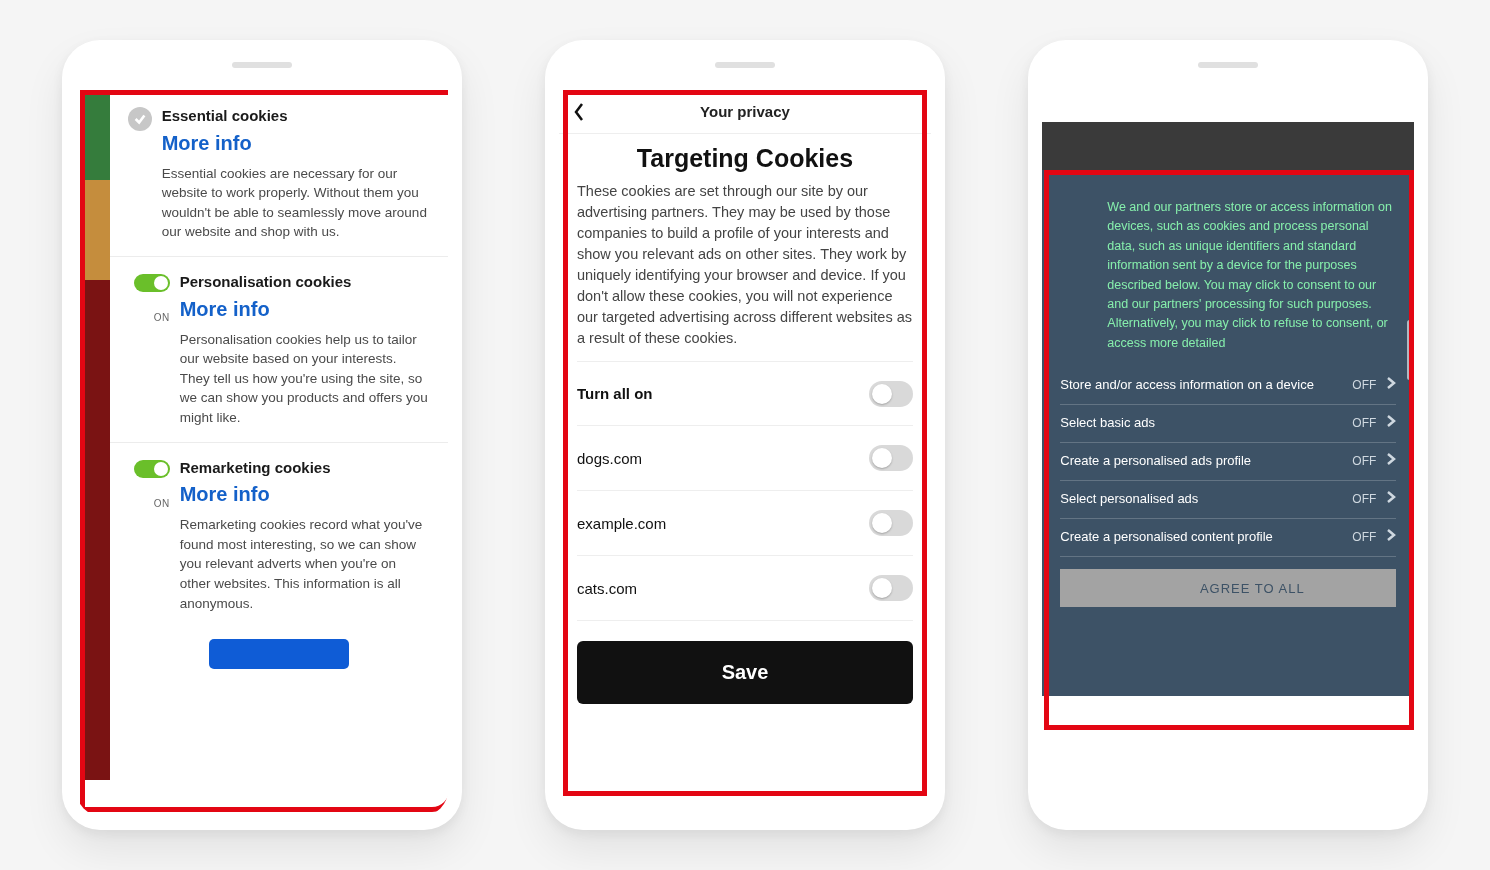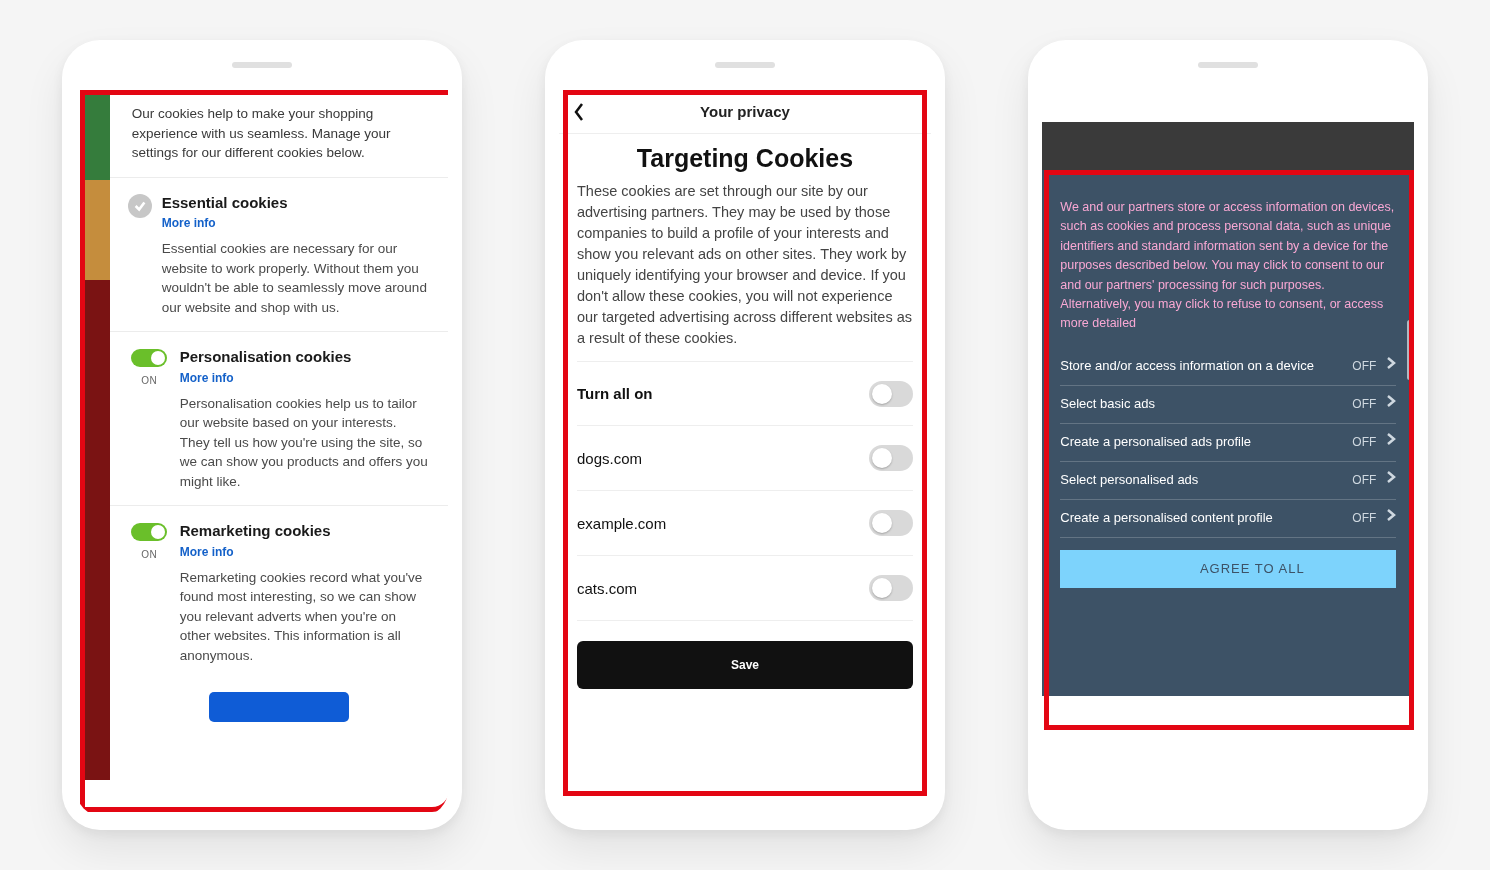--- a/index.html
+++ b/index.html
@@ -76,32 +76,32 @@
   .p1-sec-head {
     display:flex; align-items:flex-start; gap:10px;
   }
   .p1-check {
     width:24px; height:24px; border-radius:50%; background:#c7c7c7;
     display:flex; align-items:center; justify-content:center; flex-shrink:0;
     margin-top:2px;
   }
   .p1-check svg { width:14px; height:14px; stroke:#fff; stroke-width:3; fill:none; }
   .p1-toggle-col {
-    width:42px; flex-shrink:0; display:flex; flex-direction:column; align-items:center; gap:4px;
+    width:42px; flex-shrink:0; display:flex; flex-direction:column; align-items:flex-end; gap:16px;
     margin-top:3px;
   }
   .p1-toggle {
     width:36px; height:18px; background:#6abf2a; border-radius:10px; position:relative;
   }
   .p1-toggle::after{
     content:""; position:absolute; right:2px; top:2px; width:14px; height:14px; background:#fff; border-radius:50%;
   }
   .p1-on { font-size:10px; color:#666; letter-spacing:0.5px; margin-top:3px; margin-left:1px;}
   .p1-title { font-weight:700; color:#1a1a1a; font-size:15px; }
-  .p1-more { color:#1461c9; font-weight:600; font-size:12px; margin-top:2px; display:inline-block;}
+  .p1-more { color:#1461c9; font-weight:600; font-size:20px; margin-top:2px; display:inline-block;}
   .p1-body { margin-top:6px; margin-left:48px; color:#4a4a4a; }
   .p1-body.first { margin-left:34px; }
   .p1-sec-content { flex:1; }
   .p1-bluebtn {
     margin: 12px auto 0; width:140px; height:30px; background:#0f5cd6; border-radius:5px;
   }
   .p1-frame { top:36px; left:4px; right:-6px; bottom:4px; border-radius:0 0 22px 0;}
 
   
   .p2-panel {
@@ -125,71 +125,70 @@
   .p2-rowlabel { font-size:15px; color:#111; }
   .p2-rowlabel.bold { font-weight:700; }
   .p2-switch {
     width:44px; height:26px; background:#d9d9d9; border-radius:14px; position:relative; cursor:pointer;
   }
   .p2-switch::after{
     content:""; position:absolute; left:3px; top:3px; width:20px; height:20px;
     background:#fff; border-radius:50%; box-shadow:0 1px 2px rgba(0,0,0,0.25);
   }
   .p2-save {
-    margin-top:20px; width:100%; height:48px; background:#111; color:#fff;
-    border:none; border-radius:6px; font-size:12px; font-weight:600; cursor:pointer;
+    margin-top:20px; width:100%; height:63px; background:#111; color:#fff;
+    border:none; border-radius:6px; font-size:20px; font-weight:600; cursor:pointer;
   }
   .p2-frame { top:36px; left:4px; right:4px; bottom:20px; }
 
   
   .p3-top { height:80px; background:#fff;}
   .p3-topbar { position:absolute; top:68px; left:0; right:0; height:48px; background:#3a3a3a;}
   .p3-panel {
     position:absolute; top:116px; left:0; right:0; bottom:120px;
     background:#3d5266; color:#fff;
     padding: 28px 18px 10px 18px;
     font-size:12.5px; line-height:1.55;
     overflow:hidden;
   }
-  .p3-intro { margin-bottom:14px; color:#f9a8d4;}
+  .p3-intro { margin-bottom:14px; color:#86efac;margin-left:47px;}
   .p3-row {
     display:flex; align-items:center; justify-content:space-between;
     height:38px; border-bottom:1px solid rgba(255,255,255,0.2);
     font-size:13px;
   }
   .p3-row:first-of-type { border-top:1px solid rgba(255,255,255,0.2);}
   .p3-right { display:flex; align-items:center; gap:10px; color:#cfd8e0; font-size:12px;}
   .p3-chev svg{ width:10px; height:14px; stroke:#cfd8e0; stroke-width:2.5; fill:none;}
   .p3-scrollthumb {
     position:absolute; right:2px; top:150px; width:5px; height:60px; background:rgba(255,255,255,0.6); border-radius:3px;
   }
   .p3-btns { margin-top:12px; display:flex; flex-direction:column; gap:8px;}
   .p3-btn {
     height:38px; border:none; font-size:13px; letter-spacing:1px; cursor:pointer; font-weight:500;
   }
-  .p3-btn.white { background:#7dd3fc; color:#3d5266;padding-left:48px;}
+  .p3-btn.white { background:#a3a3a3; color:#3d5266;padding-left:48px;}
   .p3-btn.grey { background:#6d7d8c; color:#fff;}
   .p3-footer { display:flex; justify-content:space-between; margin-top:14px; font-size:13px; letter-spacing:0.5px;}
   .p3-footer span{ color:#fff; cursor:pointer;}
   .p3-frame { top:116px; left:2px; right:0; height:560px; }
   .p3-bottom { position:absolute; left:0; right:0; bottom:0; height:120px; background:#fff;}
 </style>
 </head>
 <body>
 
 <div class="phone">
   <div class="screen">
     <div class="notch-space"></div>
     <div class="p1-bg">
       <div class="p1-stripe a"></div>
       <div class="p1-stripe b"></div>
       <div class="p1-stripe c"></div>
     </div>
     <div class="p1-panel">
-      <div class="p1-intro">Our cookies help to make your shopping experience with us seamless. Manage your settings for our different cookies below.</div>
 
       <div class="p1-section">
         <div class="p1-sec-head">
           <div class="p1-check">
             <svg viewBox="0 0 16 16">
                 <polyline points="3,8 7,12 13,4"></polyline>
               </svg>
           </div>
           <div class="p1-sec-content">
             <div class="p1-title">Essential cookies</div>

